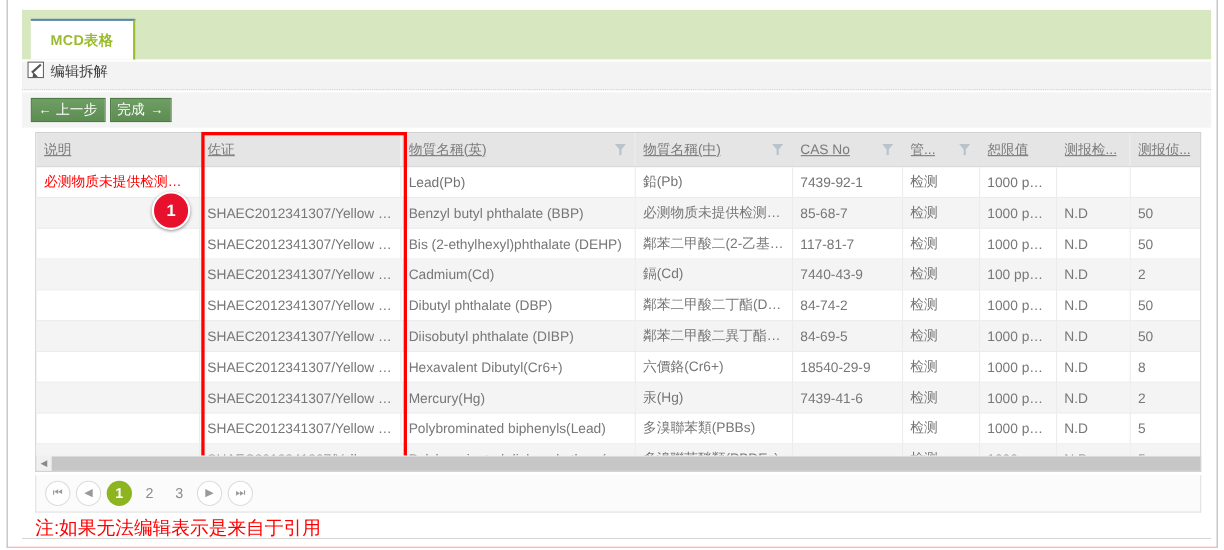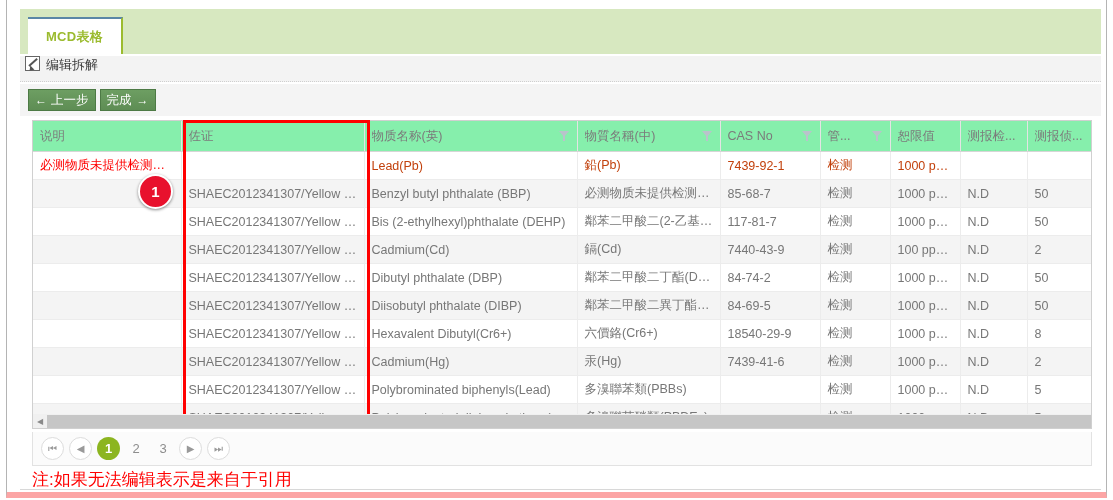--- a/index.html
+++ b/index.html
@@ -12,21 +12,21 @@
     font-size: 12px;
     color: #555;
     overflow: hidden;
   }
   .page {
     position: absolute;
     left: 6px; top: 0px;
     width: 1101px; height: 498px;
     border-left: 1px solid #b4b4b4;
     border-right: 1px solid #b4b4b4;
-    border-bottom: 6px solid #fca5a5;
+    border-bottom: 1px solid #fca5a5;
     box-sizing: border-box;
     background: #fff;
   }
   
   .tabstrip {
     position: absolute;
     left: 13px; top: 9px;
     width: 1081px; height: 45px;
     background: #d7e8c0;
     box-sizing: border-box;
@@ -128,33 +128,34 @@
     background: #fff;
     overflow: hidden;
   }
   table.grid {
     border-collapse: collapse;
     width: 1058px;
     table-layout: fixed;
     font-size: 12.5px;
   }
   table.grid th {
-    background: #86efac;
+    background: #e5e5e5;
     border-right: 1px solid #e4e4e4;
     border-bottom: 1px solid #d6d6d6;
     height: 30px;
     padding: 0 7px;
     text-align: left;
     font-weight: normal;
     color: #7b7b7b;
     font-size: 12.5px;
     white-space: nowrap;
     overflow: hidden;
     position: relative;
     cursor: pointer;
+    text-decoration: underline;
   }
   table.grid th .thinner {
     display: flex; align-items: center; justify-content: space-between;
   }
   table.grid th .htext {
     overflow: hidden; text-overflow: ellipsis; white-space: nowrap;
   }
   .filter-icon {
     flex: 0 0 auto;
     margin-left: 4px;
@@ -180,21 +181,21 @@
     border-bottom: 1px solid #ececec;
     height: 27px;
     padding: 0 7px;
     color: #777777;
     white-space: nowrap;
     overflow: hidden;
     text-overflow: ellipsis;
     vertical-align: middle;
   }
   tr.alt td { background: #f4f4f4; }
-  tr.red td { color: #c2410c; }
+  tr.red td { color: #737373; }
   td.link { color: #2b6ca3; cursor: pointer; }
   tr.red td.red-note { color: #ff0000; margin-top: 16px; }
   
   .redbox {
     position: absolute;
     left: 176px; top: 120px;
     width: 187px; height: 307px;
     border: 3px solid #ff0000;
     box-sizing: border-box;
     pointer-events: none;
@@ -335,21 +336,21 @@
                 <span class="htext">说明</span>
               </div>
             </th>
             <th>
               <div class="thinner">
                 <span class="htext">佐证</span>
               </div>
             </th>
             <th>
               <div class="thinner">
-                <span class="htext">物质名称(英)</span>
+                <span class="htext">物質名稱(英)</span>
                 <span class="filter-icon"></span>
               </div>
             </th>
             <th>
               <div class="thinner">
                 <span class="htext">物質名稱(中)</span>
                 <span class="filter-icon"></span>
               </div>
             </th>
             <th>
@@ -455,21 +456,21 @@
             <td>六價鉻(Cr6+)</td>
             <td>18540-29-9</td>
             <td>检测</td>
             <td>1000 pp…</td>
             <td>N.D</td>
             <td>8</td>
           </tr>
           <tr class="alt">
             <td></td>
             <td class="link">SHAEC2012341307/Yellow …</td>
-            <td>Cadmium(Hg)</td>
+            <td>Mercury(Hg)</td>
             <td>汞(Hg)</td>
             <td>7439-41-6</td>
             <td>检测</td>
             <td>1000 pp…</td>
             <td>N.D</td>
             <td>2</td>
           </tr>
           <tr>
             <td></td>
             <td class="link">SHAEC2012341307/Yellow …</td>

